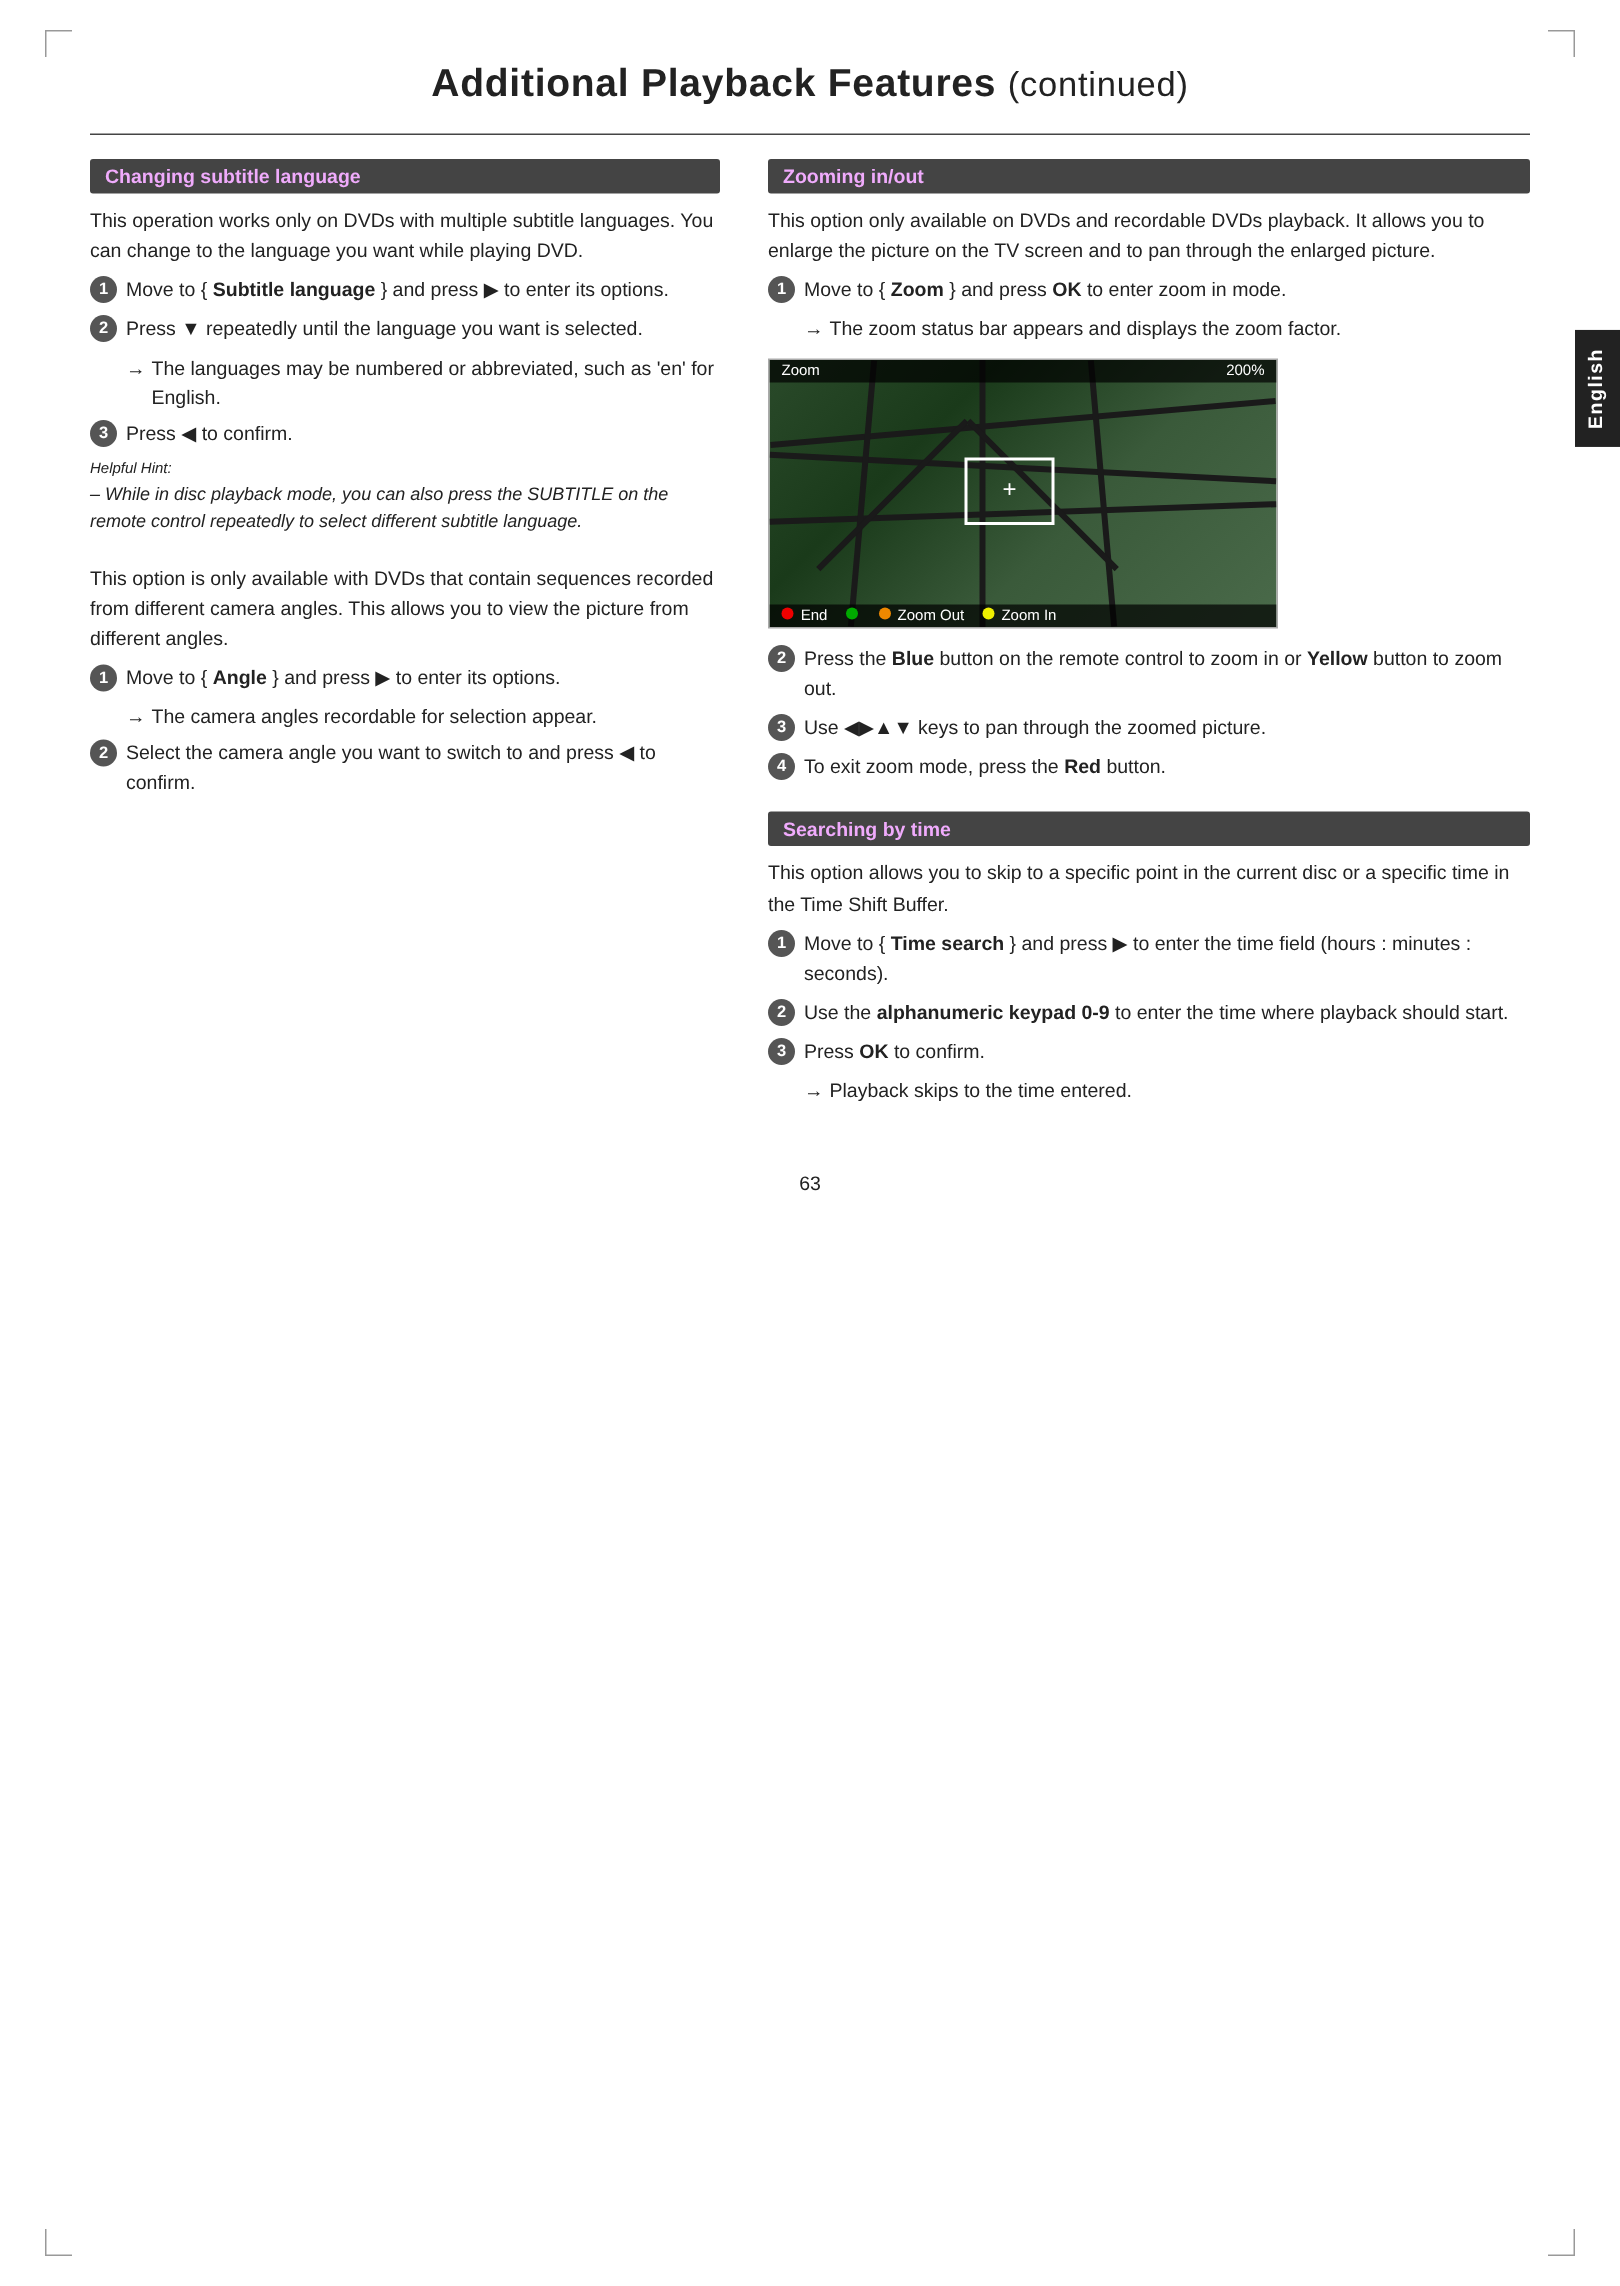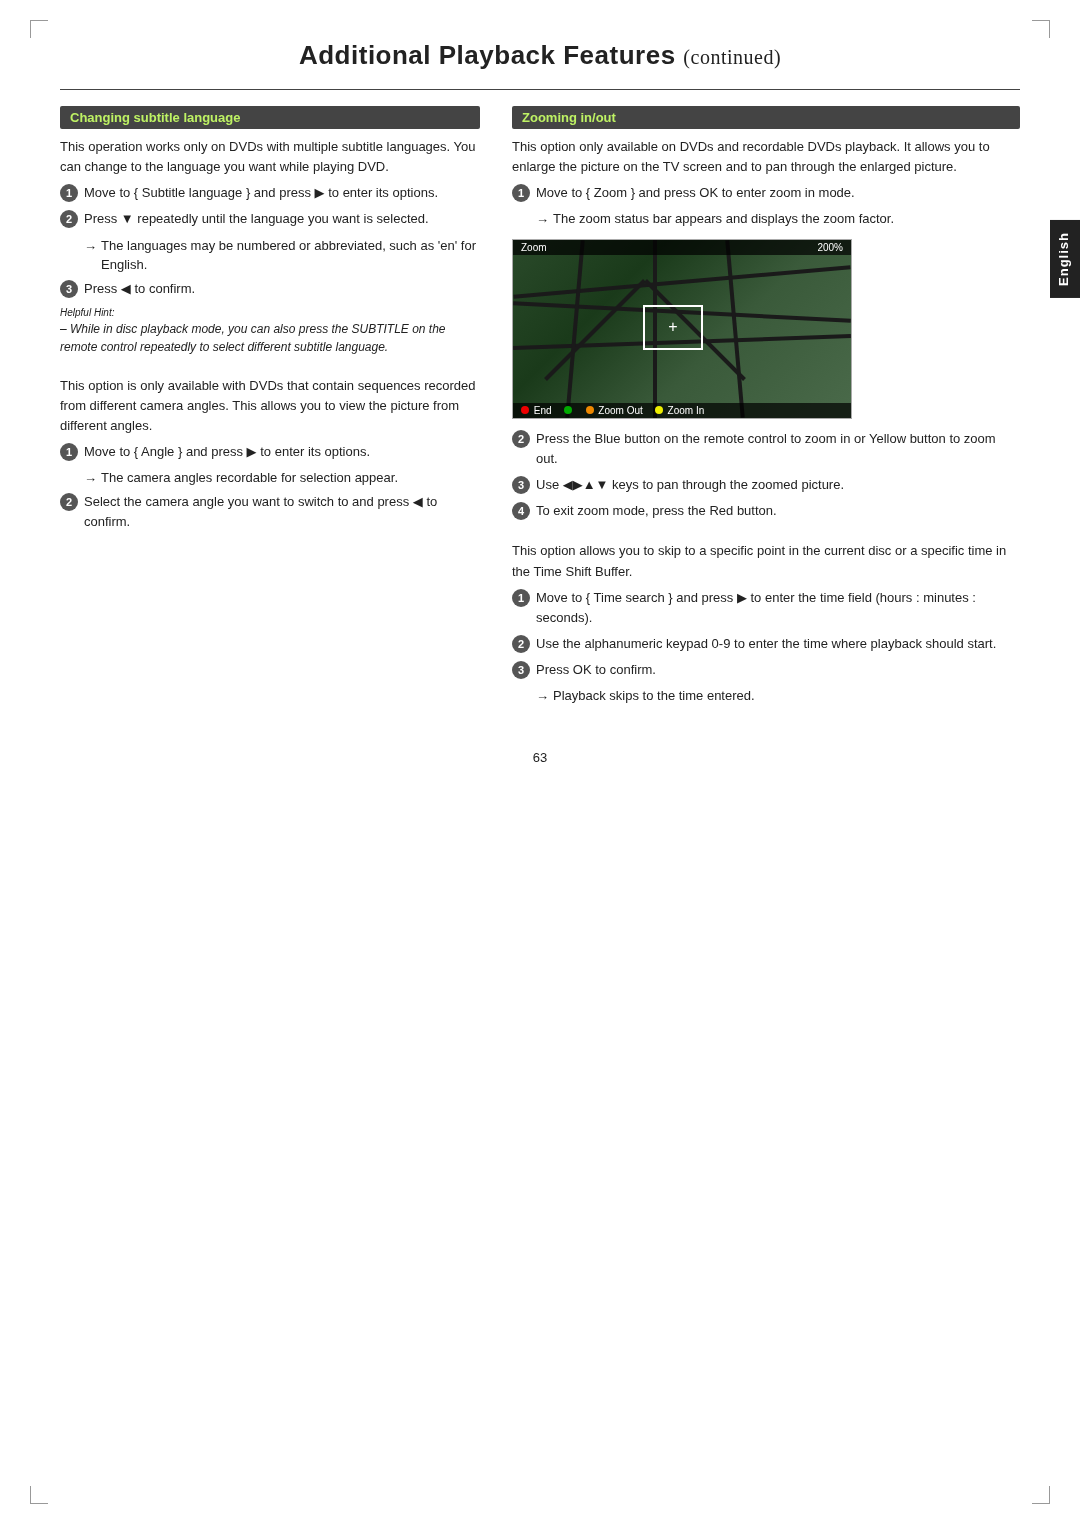--- a/index.html
+++ b/index.html
@@ -53,42 +53,41 @@
 
     
     .page-title {
       text-align: center;
       font-size: 26px;
       font-weight: bold;
       margin-bottom: 18px;
       letter-spacing: 0.5px;
     }
     .page-title span.continued {
-      font-size: 20px;
+      font-size: 23px;
       font-weight: normal;
-      font-family: Liberation Serif, serif;
     }
 
     
     .two-col {
       display: flex;
       gap: 32px;
     }
     .col-left {
       width: 420px;
       flex-shrink: 0;
     }
     .col-right {
       flex: 1;
     }
 
     
     .section-header {
       background: #444;
-      color: #bef264;
+      color: #f0abfc;
       font-size: 13px;
       font-weight: bold;
       padding: 4px 10px;
       margin-bottom: 8px;
       border-radius: 2px;
     }
 
     .section-body {
       margin-bottom: 16px;
     }
@@ -118,21 +117,21 @@
       font-weight: bold;
       flex-shrink: 0;
       margin-right: 6px;
       margin-top: 1px;
     }
     .step-content {
       font-size: 13px;
       line-height: 1.55;
     }
     .step-content strong {
-      font-weight: normal;
+      font-weight: bold;
     }
 
     .arrow-note {
       display: flex;
       align-items: flex-start;
       margin-left: 24px;
       margin-bottom: 4px;
       font-size: 13px;
       line-height: 1.5;
       color: #222;
@@ -413,20 +412,21 @@
             <span class="step-num">4</span>
             <div class="step-content">
               To exit zoom mode, press the <strong>Red</strong> button.
             </div>
           </div>
 
         </div>
       </div>
 
       <div class="section-gap">
+        <div class="section-header">Searching by time</div>
         <div class="section-body">
           <p>This option allows you to skip to a specific point in the current disc or a specific time in the Time Shift Buffer.</p>
 
           <div class="step">
             <span class="step-num">1</span>
             <div class="step-content">
               Move to { <strong>Time search</strong> } and press ▶ to enter the time field (hours : minutes : seconds).
             </div>
           </div>
 

